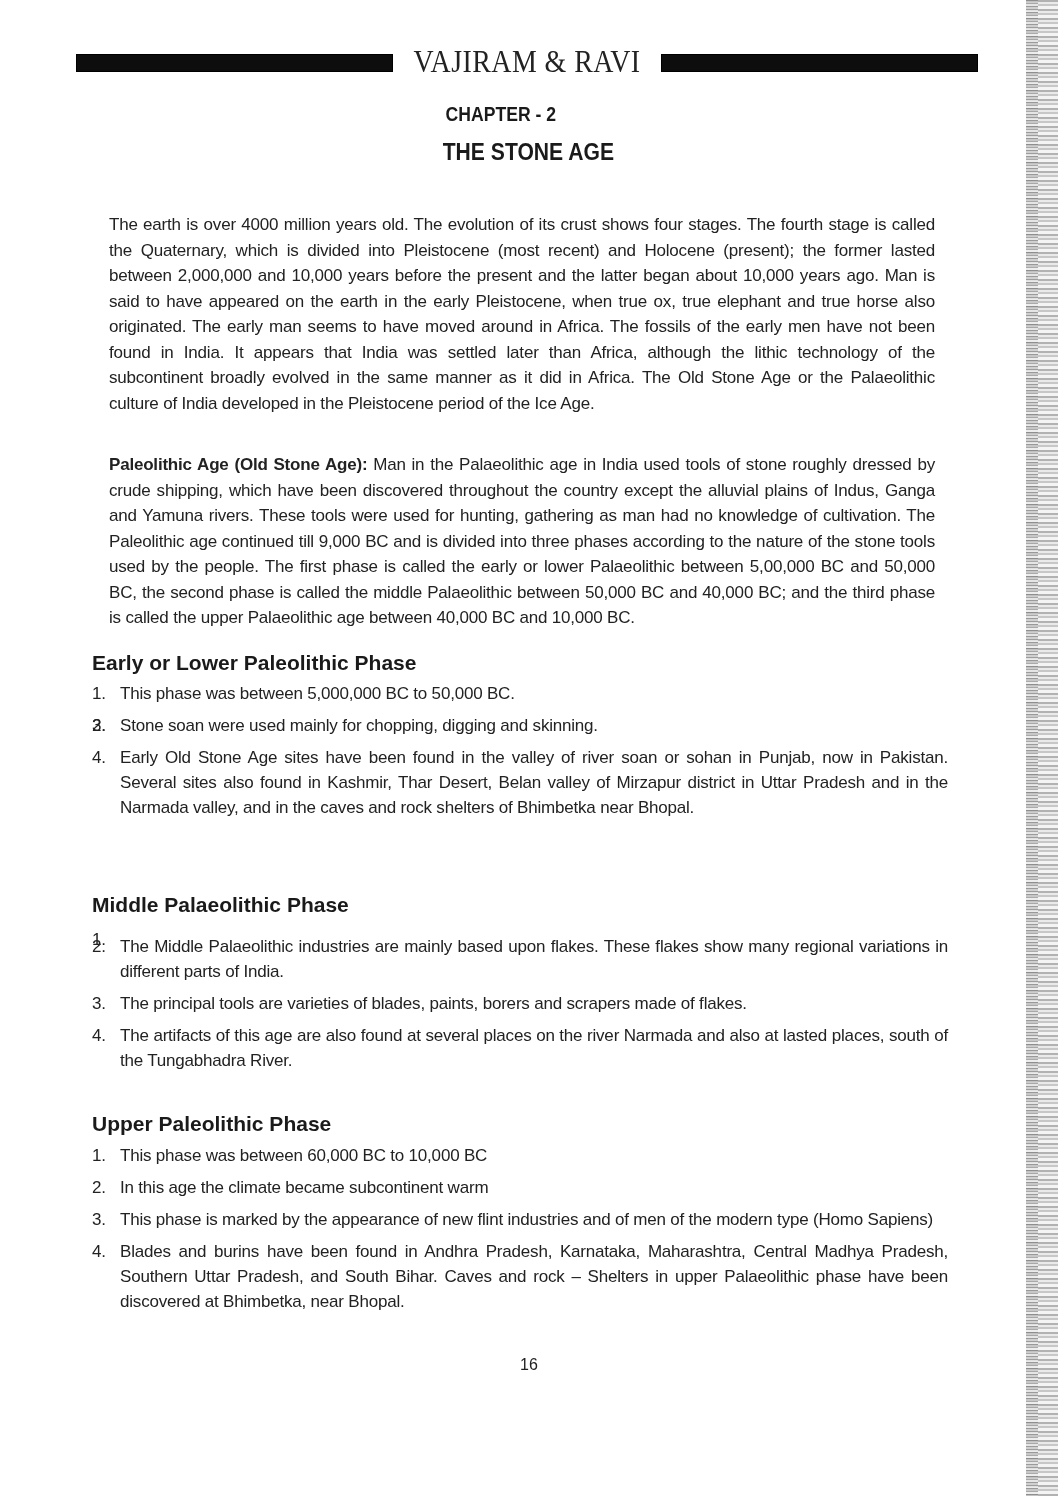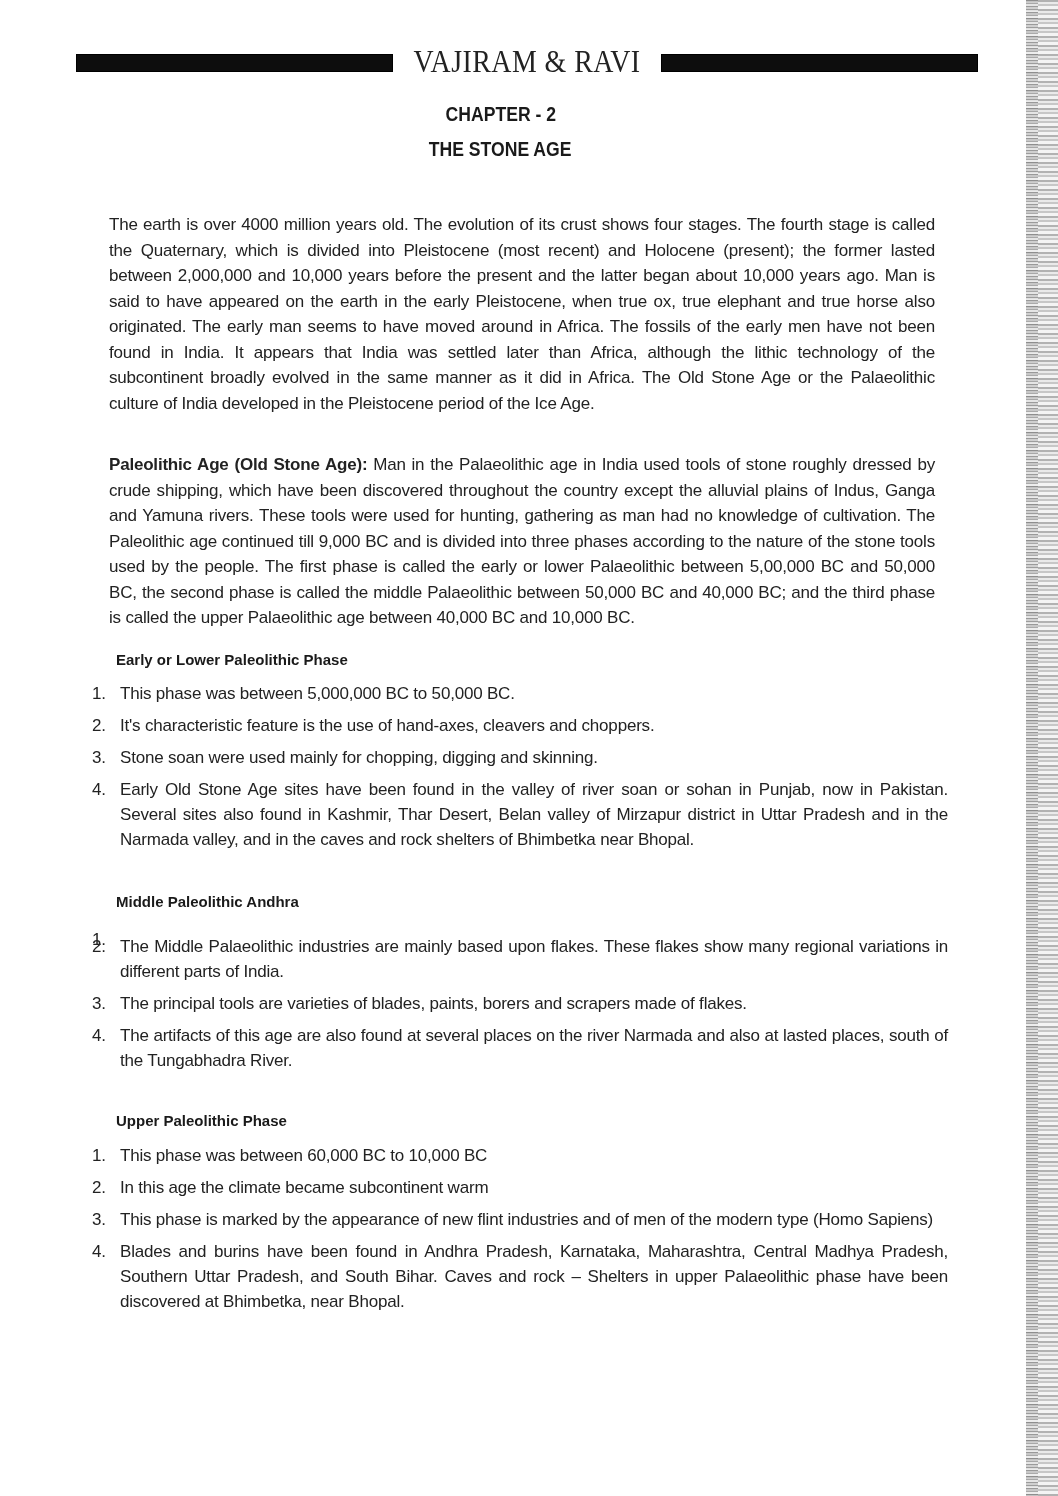--- a/index.html
+++ b/index.html
@@ -28,29 +28,29 @@
   .header-bar { height: 18px; background: #0d0d0d; flex: 1; margin-top: 2px;
     box-shadow: inset 0 0 0 1px #000; }
   .header-title {
     font-family: "Liberation Serif", "DejaVu Serif", serif;
     font-size: 31px; letter-spacing: 0.5px; color: #222; padding: 0 8px;
     transform: scaleX(0.9); white-space: nowrap; line-height: 36px;
   }
 
   .chapter { position: absolute; left: 0; width: 1001px; text-align: center; font-weight: bold; color: #1a1a1a; }
   .chapter.num { top: 103px; font-size: 20px; }
-  .chapter.title { top: 138px; font-size: 20px; }
+  .chapter.title { top: 138px; font-size: 24px; margin-left: 28px; }
   .chapter span { display: inline-block; transform: scaleX(0.88); }
 
   .content { position: absolute; left: 96px; width: 852px; font-size: 17px; line-height: 25.5px; color: #222; }
   .content p { margin: 13px; text-align: justify; text-align-last: left; }
   .content .para { letter-spacing: -0.2px; }
   .b { font-weight: bold; }
 
-  .heading { position: absolute; left: 92px; font-weight: bold; font-size: 15px; color: #1a1a1a; margin-left: 24px; }
+  .heading { position: absolute; left: 92px; font-weight: bold; font-size: 21px; color: #1a1a1a; }
 
   ol.items { position: absolute; left: 92px; width: 856px; margin: 0; padding: 0; list-style: none; font-size: 17px; line-height: 25px; color: #222; }
   ol.items li { position: relative; padding-left: 28px; margin-bottom: 7px; text-align: justify; text-align-last: left; letter-spacing: -0.2px; }
   ol.items li .n { position: absolute; left: 0; top: 0; }
 
   .page-number { position: absolute; top: 1356px; left: 0; width: 1058px; text-align: center; font-size: 16px; color: #222; }
 </style>
 </head>
 <body>
 
@@ -71,34 +71,35 @@
     <p class="para">The earth is over 4000 million years old. The evolution of its crust shows four stages. The fourth stage is called the Quaternary, which is divided into Pleistocene (most recent) and Holocene (present); the former lasted between 2,000,000 and 10,000 years before the present and the latter began about 10,000 years ago. Man is said to have appeared on the earth in the early Pleistocene, when true ox, true elephant and true horse also originated. The early man seems to have moved around in Africa. The fossils of the early men have not been found in India. It appears that India was settled later than Africa, although the lithic technology of the subcontinent broadly evolved in the same manner as it did in Africa. The Old Stone Age or the Palaeolithic culture of India developed in the Pleistocene period of the Ice Age.</p>
   </div>
 
   <div class="content" style="top:439px;">
     <p class="para"><span class="b">Paleolithic Age (Old Stone Age):</span><span> Man in the Palaeolithic age in India used tools of stone roughly dressed by crude shipping, which have been discovered throughout the country except the alluvial plains of Indus, Ganga and Yamuna rivers. These tools were used for hunting, gathering as man had no knowledge of cultivation. The Paleolithic age continued till 9,000 BC and is divided into three phases according to the nature of the stone tools used by the people. The first phase is called the early or lower Palaeolithic between 5,00,000 BC and 50,000 BC, the second phase is called the middle Palaeolithic between 50,000 BC and 40,000 BC; and the third phase is called the upper Palaeolithic age between 40,000 BC and 10,000 BC.</span></p>
   </div>
 
   <div class="heading" style="top:651px;">Early or Lower Paleolithic Phase</div>
   <ol class="items" style="top:681px;">
     <li><span class="n">1.</span><span>This phase was between 5,000,000 BC to 50,000 BC.</span></li>
-    <li><span class="n">2.</span><span>It's characteristic feature is the use of hand-axes, cleavers and choppers.</span></li>
+    <li><span class="n">2.</span></li>
     <li><span class="n">3.</span><span>Stone soan were used mainly for chopping, digging and skinning.</span></li>
     <li><span class="n">4.</span><span>Early Old Stone Age sites have been found in the valley of river soan or sohan in Punjab, now in Pakistan. Several sites also found in Kashmir, Thar Desert, Belan valley of Mirzapur district in Uttar Pradesh and in the Narmada valley, and in the caves and rock shelters of Bhimbetka near Bhopal.</span></li>
   </ol>
 
-  <div class="heading" style="top:893px;">Middle Paleolithic Andhra</div>
+  <div class="heading" style="top:893px;">Middle Palaeolithic Phase</div>
   <ol class="items" style="top:927px;">
     <li><span class="n">1.</span></li>
     <li><span class="n">2.</span><span>The Middle Palaeolithic industries are mainly based upon flakes. These flakes show many regional variations in different parts of India.</span></li>
     <li><span class="n">3.</span><span>The principal tools are varieties of blades, paints, borers and scrapers made of flakes.</span></li>
     <li><span class="n">4.</span><span>The artifacts of this age are also found at several places on the river Narmada and also at lasted places, south of the Tungabhadra River.</span></li>
   </ol>
 
   <div class="heading" style="top:1112px;">Upper Paleolithic Phase</div>
   <ol class="items" style="top:1143px;">
     <li><span class="n">1.</span><span>This phase was between 60,000 BC to 10,000 BC</span></li>
     <li><span class="n">2.</span><span>In this age the climate became subcontinent warm</span></li>
     <li><span class="n">3.</span><span>This phase is marked by the appearance of new flint industries and of men of the modern type (Homo Sapiens)</span></li>
     <li><span class="n">4.</span><span>Blades and burins have been found in Andhra Pradesh, Karnataka, Maharashtra, Central Madhya Pradesh, Southern Uttar Pradesh, and South Bihar. Caves and rock – Shelters in upper Palaeolithic phase have been discovered at Bhimbetka, near Bhopal.</span></li>
   </ol>
 
+  <div class="page-number">16</div>
 </div>
 
 </body></html>

